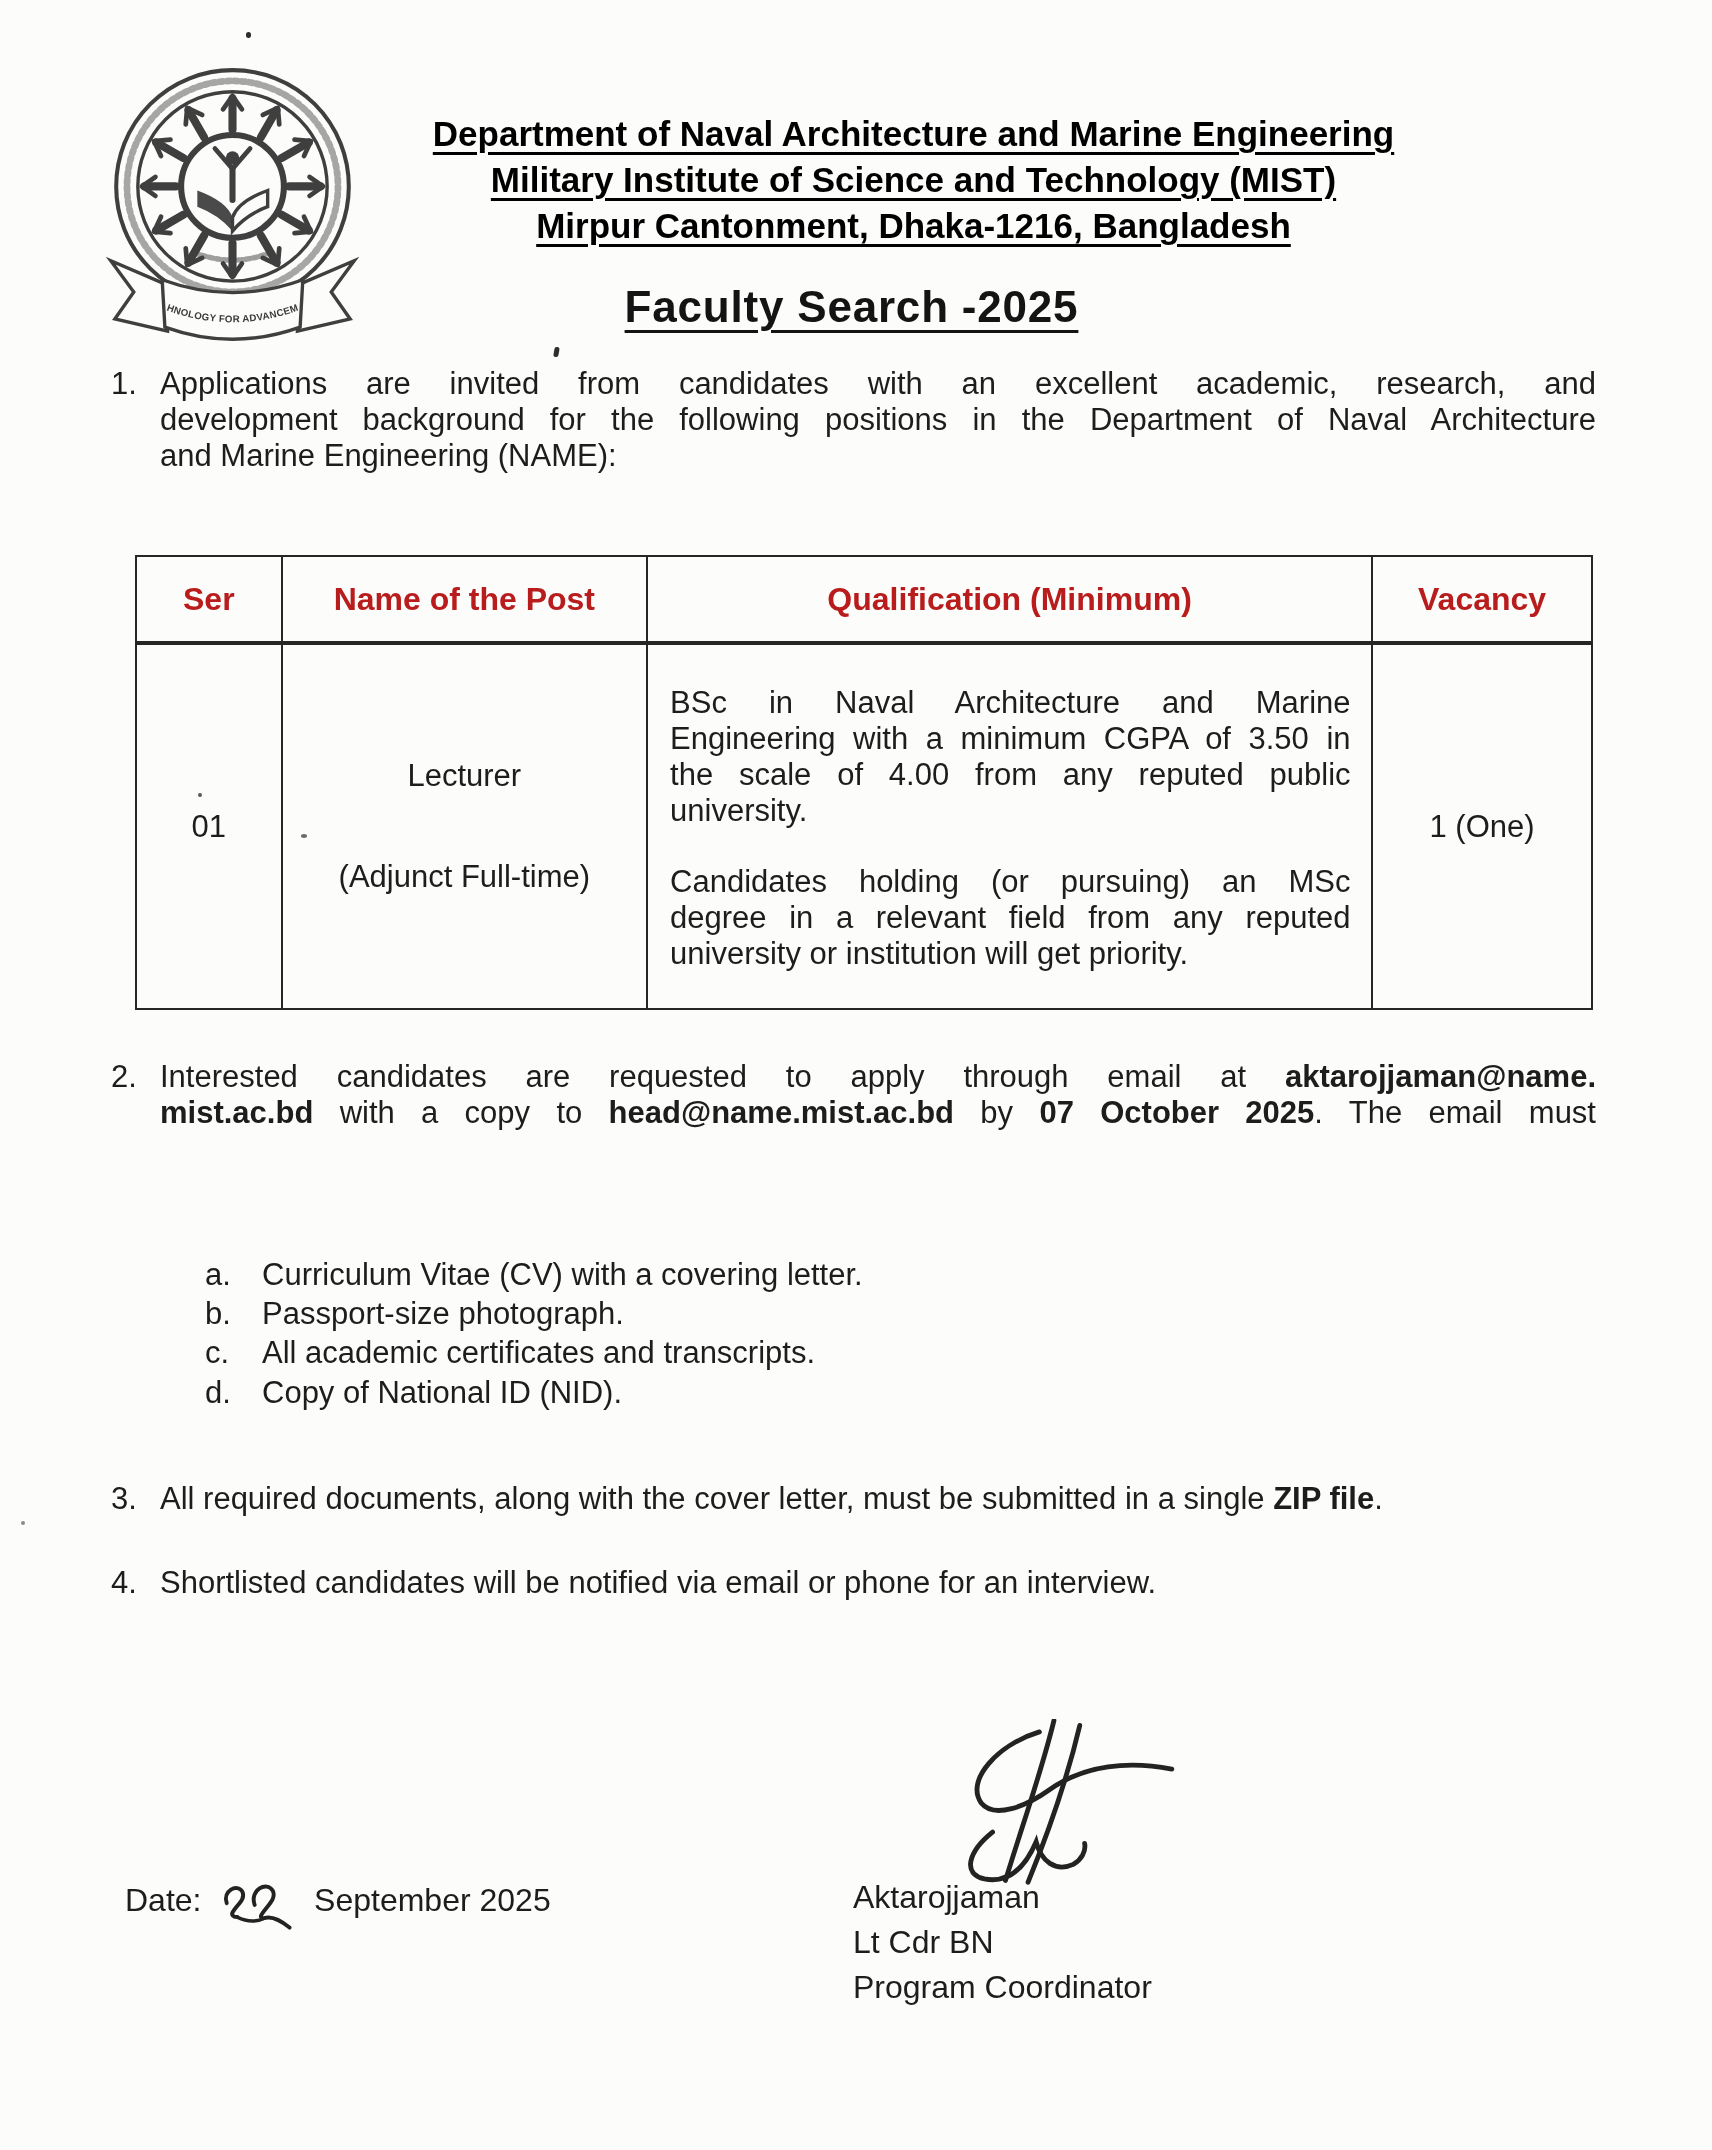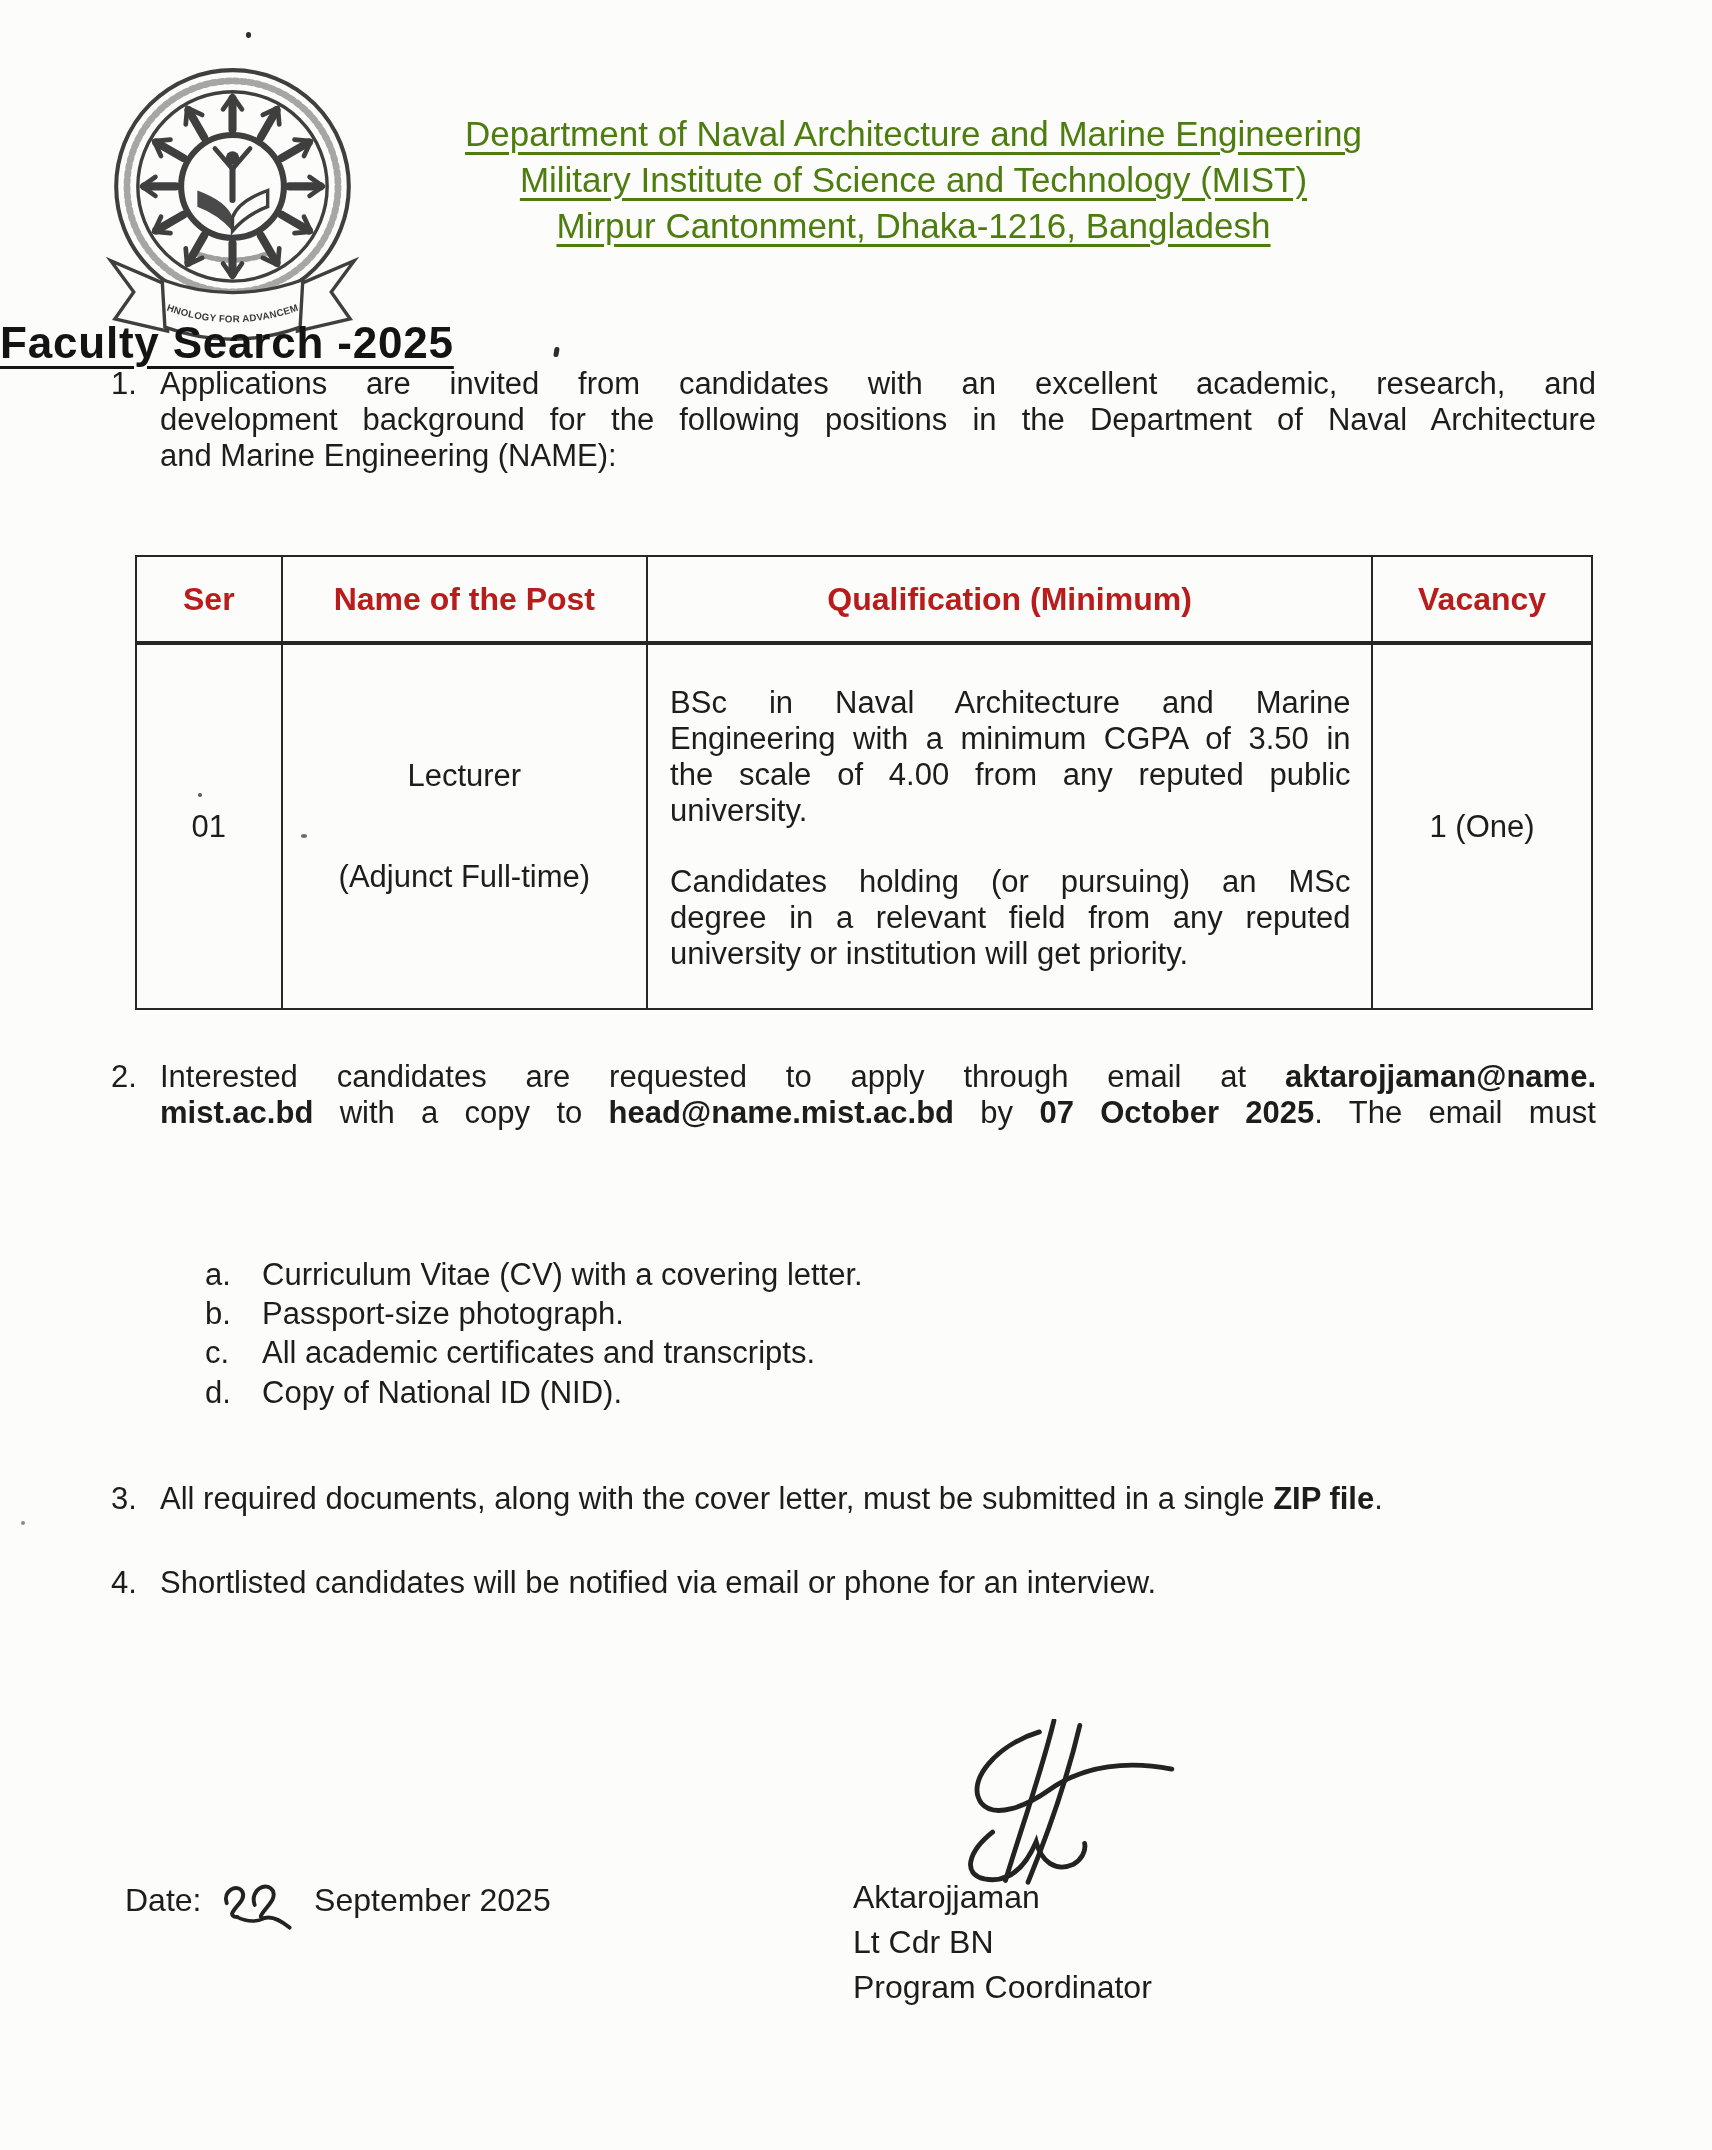--- a/index.html
+++ b/index.html
@@ -9,34 +9,33 @@
     margin:0 auto;
     background:#fcfcfa;
     font-family:"Liberation Sans","DejaVu Sans",sans-serif;
     color:#1d1d1d;
     overflow:hidden;
   }
   
   .logo{position:absolute;left:97px;top:62px;width:271px;height:284px;}
   .letterhead{
     position:absolute;left:371px;top:111px;width:1085px;
-    text-align:center;font-weight:normal;font-size:35px;line-height:46px;
-    color:#4d7c0f;
+    text-align:center;font-weight:bold;font-size:35px;line-height:46px;
+    color:#000000;
   }
   .hline{
     text-decoration:underline;
     text-decoration-thickness:2.8px;
     text-underline-offset:6.3px;
     white-space:nowrap;
   }
   .doc-title{
     position:absolute;left:0;top:282px;width:1703px;
-    font-weight:bold;font-size:44px;color:#141414;
+    text-align:center;font-weight:bold;font-size:44px;color:#141414;
     letter-spacing:0.8px;
-    margin-top:36px;
   }
   .doc-title span{
     text-decoration:underline;
     text-decoration-thickness:3.2px;
     text-underline-offset:8px;
   }
   
   .num-item{position:absolute;left:111px;width:1485px;font-size:31px;line-height:36px;}
   .num-item .num{position:absolute;left:0;top:0;width:49px;}
   .num-item .ptext{margin-left:49px;}

